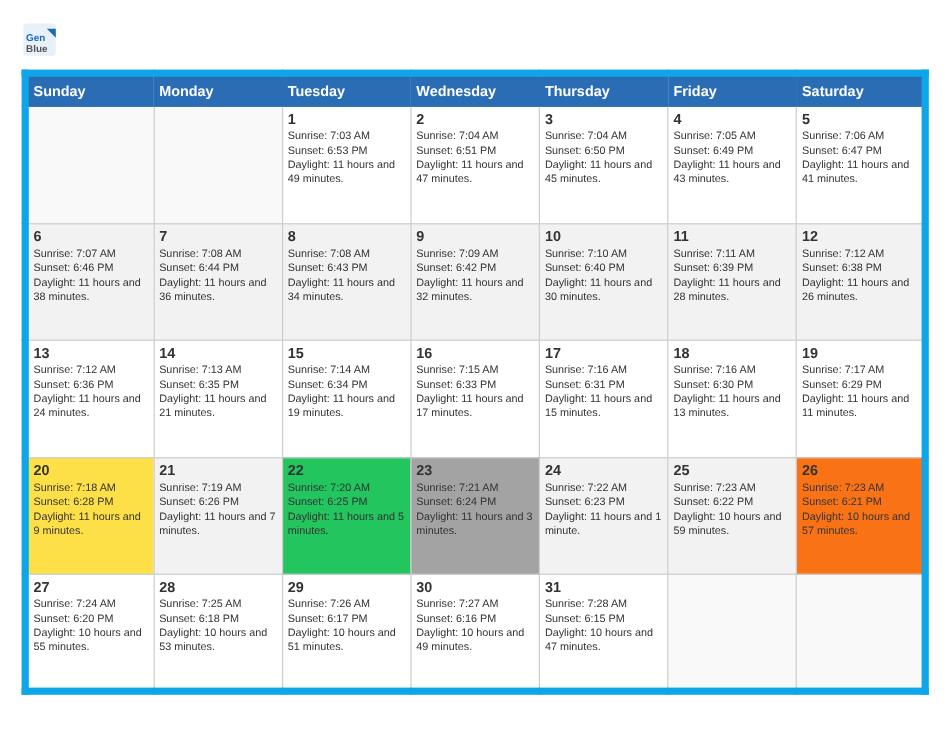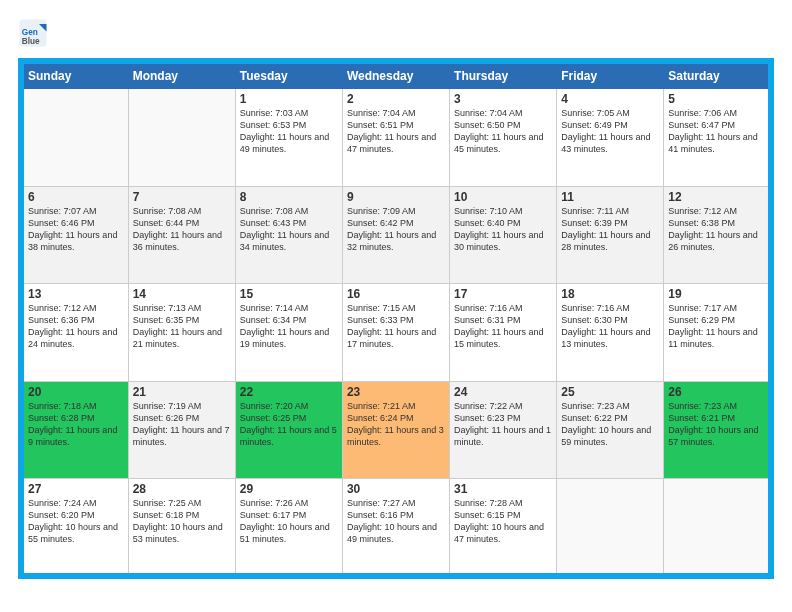--- a/index.html
+++ b/index.html
@@ -248,57 +248,57 @@
 Daylight: 11 hours and 13 minutes.</div>
           </td>
           <td>
             <span class="day-num">19</span>
             <div class="day-info" style="white-space: pre-line;">Sunrise: 7:17 AM
 Sunset: 6:29 PM
 Daylight: 11 hours and 11 minutes.</div>
           </td>
         </tr>
         <tr>
-          <td style="background: #22c55e;">
+          <td style="background: #fde047;">
             <span class="day-num">20</span>
             <div class="day-info" style="white-space: pre-line;">Sunrise: 7:18 AM
 Sunset: 6:28 PM
 Daylight: 11 hours and 9 minutes.</div>
           </td>
           <td style="background: rgb(242, 242, 242);">
             <span class="day-num">21</span>
             <div class="day-info" style="white-space: pre-line;">Sunrise: 7:19 AM
 Sunset: 6:26 PM
 Daylight: 11 hours and 7 minutes.</div>
           </td>
           <td style="background: #22c55e;">
             <span class="day-num">22</span>
             <div class="day-info" style="white-space: pre-line;">Sunrise: 7:20 AM
 Sunset: 6:25 PM
 Daylight: 11 hours and 5 minutes.</div>
           </td>
-          <td style="background: #fdba74;">
+          <td style="background: #a3a3a3;">
             <span class="day-num">23</span>
             <div class="day-info" style="white-space: pre-line;">Sunrise: 7:21 AM
 Sunset: 6:24 PM
 Daylight: 11 hours and 3 minutes.</div>
           </td>
           <td style="background: rgb(242, 242, 242); margin-top: 10px;">
             <span class="day-num">24</span>
             <div class="day-info" style="white-space: pre-line;">Sunrise: 7:22 AM
 Sunset: 6:23 PM
 Daylight: 11 hours and 1 minute.</div>
           </td>
           <td style="background: rgb(242, 242, 242);">
             <span class="day-num">25</span>
             <div class="day-info" style="white-space: pre-line;">Sunrise: 7:23 AM
 Sunset: 6:22 PM
 Daylight: 10 hours and 59 minutes.</div>
           </td>
-          <td style="background: #22c55e;">
+          <td style="background: #f97316;">
             <span class="day-num">26</span>
             <div class="day-info" style="white-space: pre-line;">Sunrise: 7:23 AM
 Sunset: 6:21 PM
 Daylight: 10 hours and 57 minutes.</div>
           </td>
         </tr>
         <tr>
           <td>
             <span class="day-num">27</span>
             <div class="day-info" style="white-space: pre-line;">Sunrise: 7:24 AM

